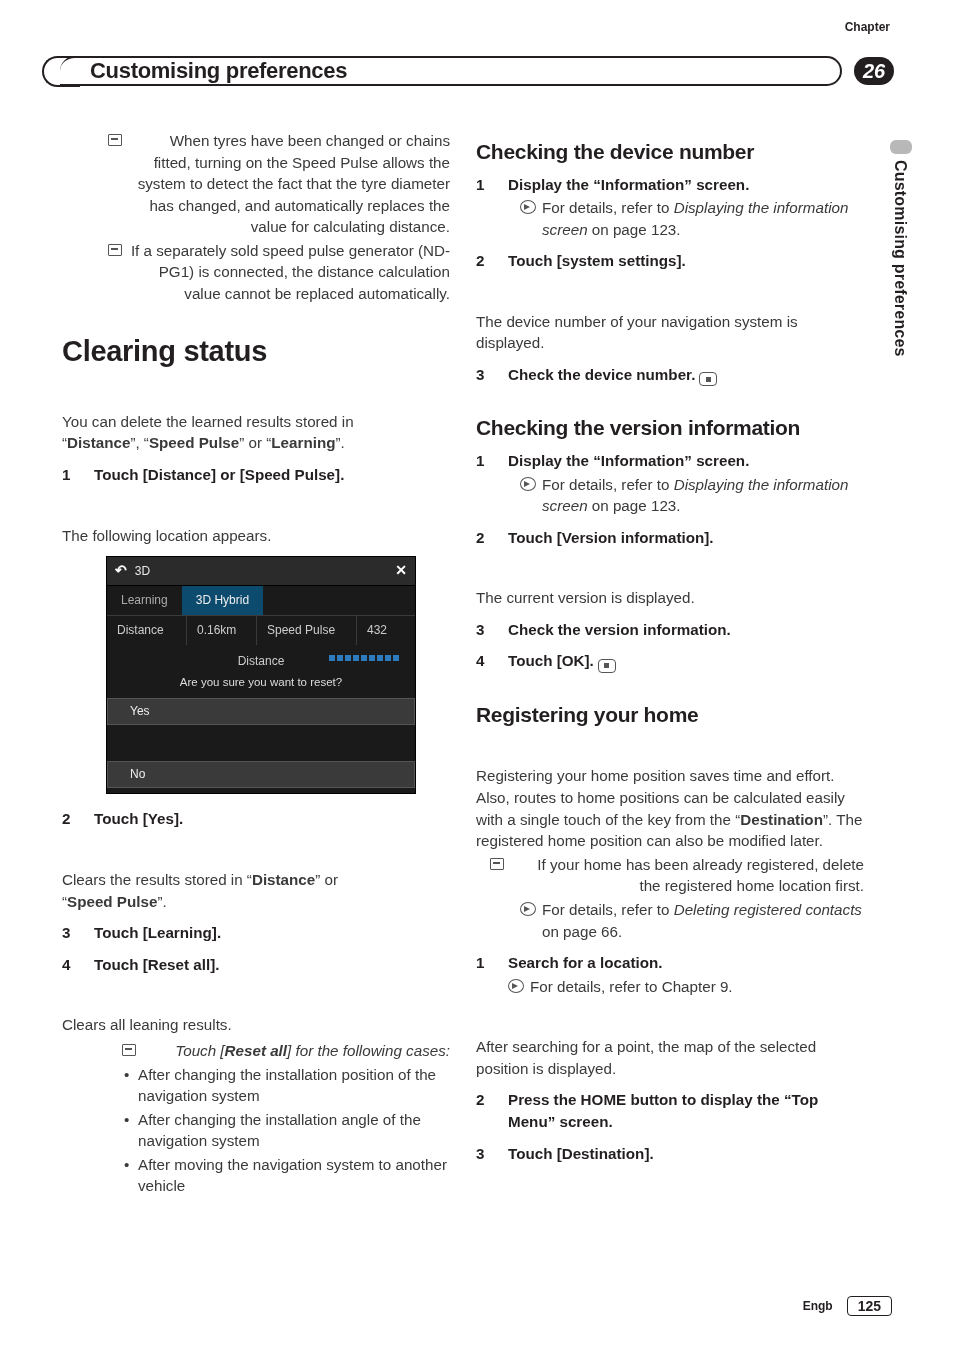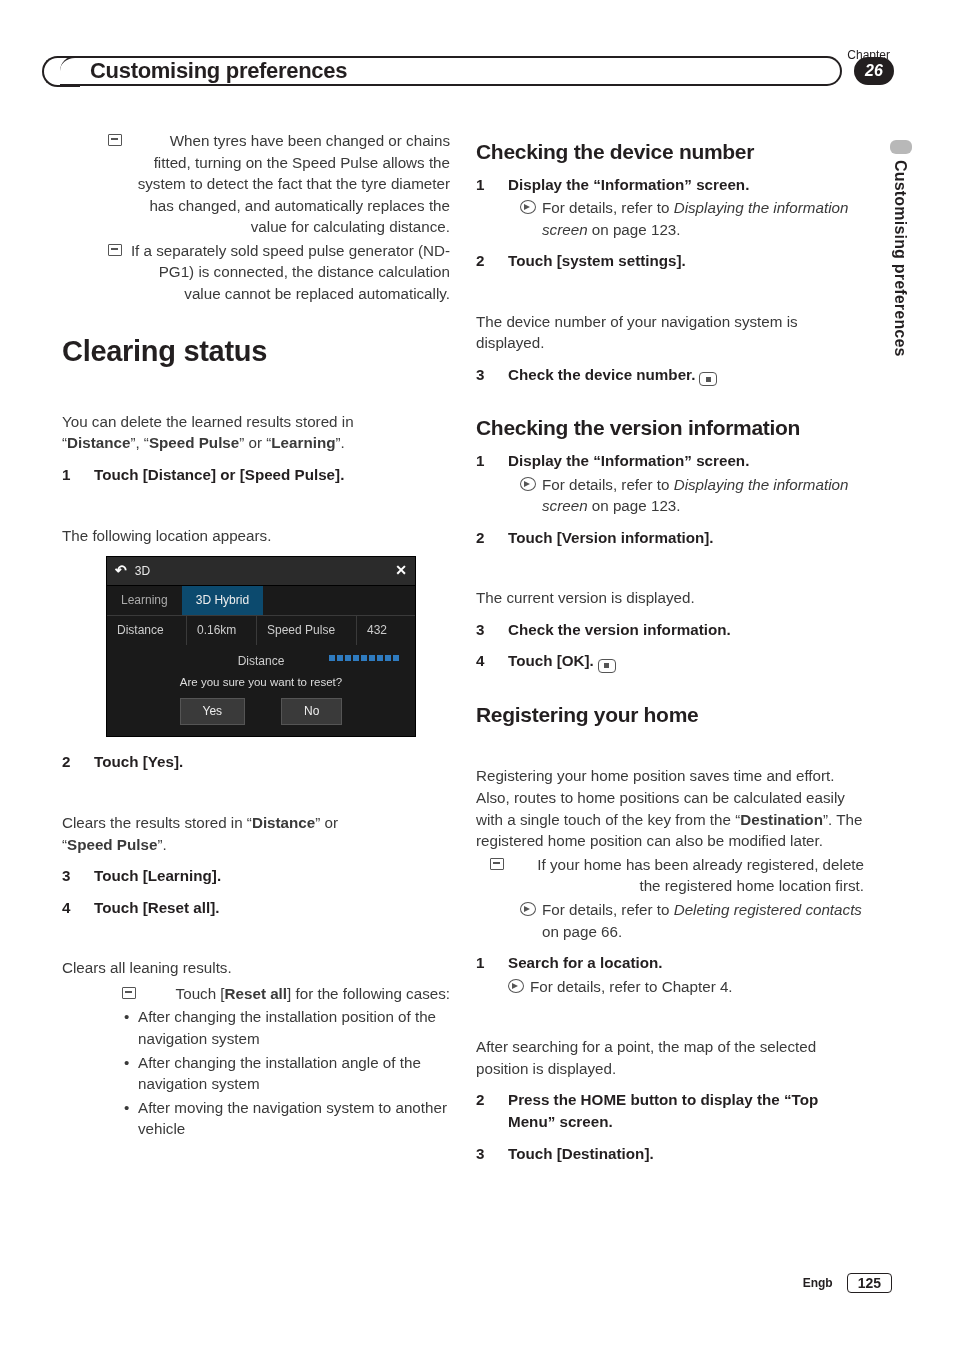--- a/index.html
+++ b/index.html
@@ -6,24 +6,24 @@
   body {
     font-family: "Helvetica Neue", Arial, sans-serif;
     width: 954px;
     height: 1352px;
     position: relative;
     color: #231f20;
     background: #fff;
   }
   .chapter-label {
     position: absolute;
-    top: 48px;
+    top: 20px;
     right: 64px;
     font-size: 12px;
-    font-weight: 400;
+    font-weight: 700;
   }
   .header-bar {
     position: absolute;
     top: 56px;
     left: 60px;
     right: 60px;
     display: flex;
     align-items: center;
     justify-content: space-between;
   }
@@ -51,21 +51,21 @@
   }
   .header-title {
     font-size: 22px;
     font-weight: 800;
     margin-left: 30px;
     letter-spacing: -0.3px;
   }
   .chapter-badge {
     background: #231f20;
     color: #fff;
-    font-size: 16px;
+    font-size: 20px;
     font-weight: 800;
     font-style: italic;
     border-radius: 14px;
     width: 40px;
     height: 28px;
     display: flex;
     align-items: center;
     justify-content: center;
     margin-left: 12px;
   }
@@ -185,28 +185,28 @@
     padding: 6px 10px; color: #ccc; border-right: 1px solid #3a3a3a;
   }
   .shot-subtitle {
     text-align: center; padding: 8px 0 2px; color: #ccc; position: relative;
   }
   .shot-bar {
     position: absolute; right: 16px; top: 10px; width: 70px; height: 6px;
     background: repeating-linear-gradient(90deg,#2f7bbf 0 6px,#1a1a1a 6px 8px);
   }
   .shot-msg { text-align: center; padding: 2px 0 8px; color: #ddd; font-size: 11.5px; }
-  .shot-btns { display: flex; justify-content: center; gap: 36px; padding: 0 0 11px; }
+  .shot-btns { display: flex; justify-content: center; gap: 36px; padding: 0 0 5px; flex-direction: column; }
   .shot-btn {
     background: #3a3a3a; color: #eee; padding: 4px 22px; border: 1px solid #555;
   }
 
   .footer {
     position: absolute;
-    bottom: 59px;
+    bottom: 36px;
     right: 62px;
     display: flex;
     align-items: center;
     gap: 14px;
     font-size: 12px;
   }
   .page-badge {
     border: 1.6px solid #231f20;
     border-radius: 4px;
     padding: 1px 10px;
@@ -296,21 +296,21 @@
       <div class="num">3</div>
       <div class="txt">Touch [Learning].</div>
     </div>
 
     <div class="step">
       <div class="num">4</div>
       <div class="txt">Touch [Reset all].</div>
     </div>
     <div class="body-text">Clears all leaning results.</div>
 
-    <div class="note-list" style="margin-left:60px; margin-top:4px;">
+    <div class="note-list" style="margin-left:60px; margin-top:4px;font-style:italic;">
       <div class="note-item">
         <div class="note-mark"></div>
         <div class="note-body">
           <span>Touch [</span><span class="bold">Reset all</span><span>] for the following cases:</span>
         </div>
       </div>
     </div>
     <div class="bullet-list">
       <div class="bullet-item">
           <div class="bullet-dot">•</div>
@@ -405,21 +405,21 @@
         <span>For details, refer to </span><span class="italic">Deleting registered contacts</span><span> on page 66.</span>
       </div>
     </div>
 
     <div class="step">
       <div class="num">1</div>
       <div class="txt">Search for a location.</div>
     </div>
     <div class="ref" style="margin-left:32px">
       <div class="ref-icon"></div>
-      <div class="ref-text">For details, refer to Chapter 4.</div>
+      <div class="ref-text">For details, refer to Chapter 9.</div>
     </div>
     <div class="body-text">After searching for a point, the map of the selected position is displayed.</div>
 
     <div class="step">
       <div class="num">2</div>
       <div class="txt">Press the HOME button to display the “Top Menu” screen.</div>
     </div>
 
     <div class="step">
       <div class="num">3</div>

